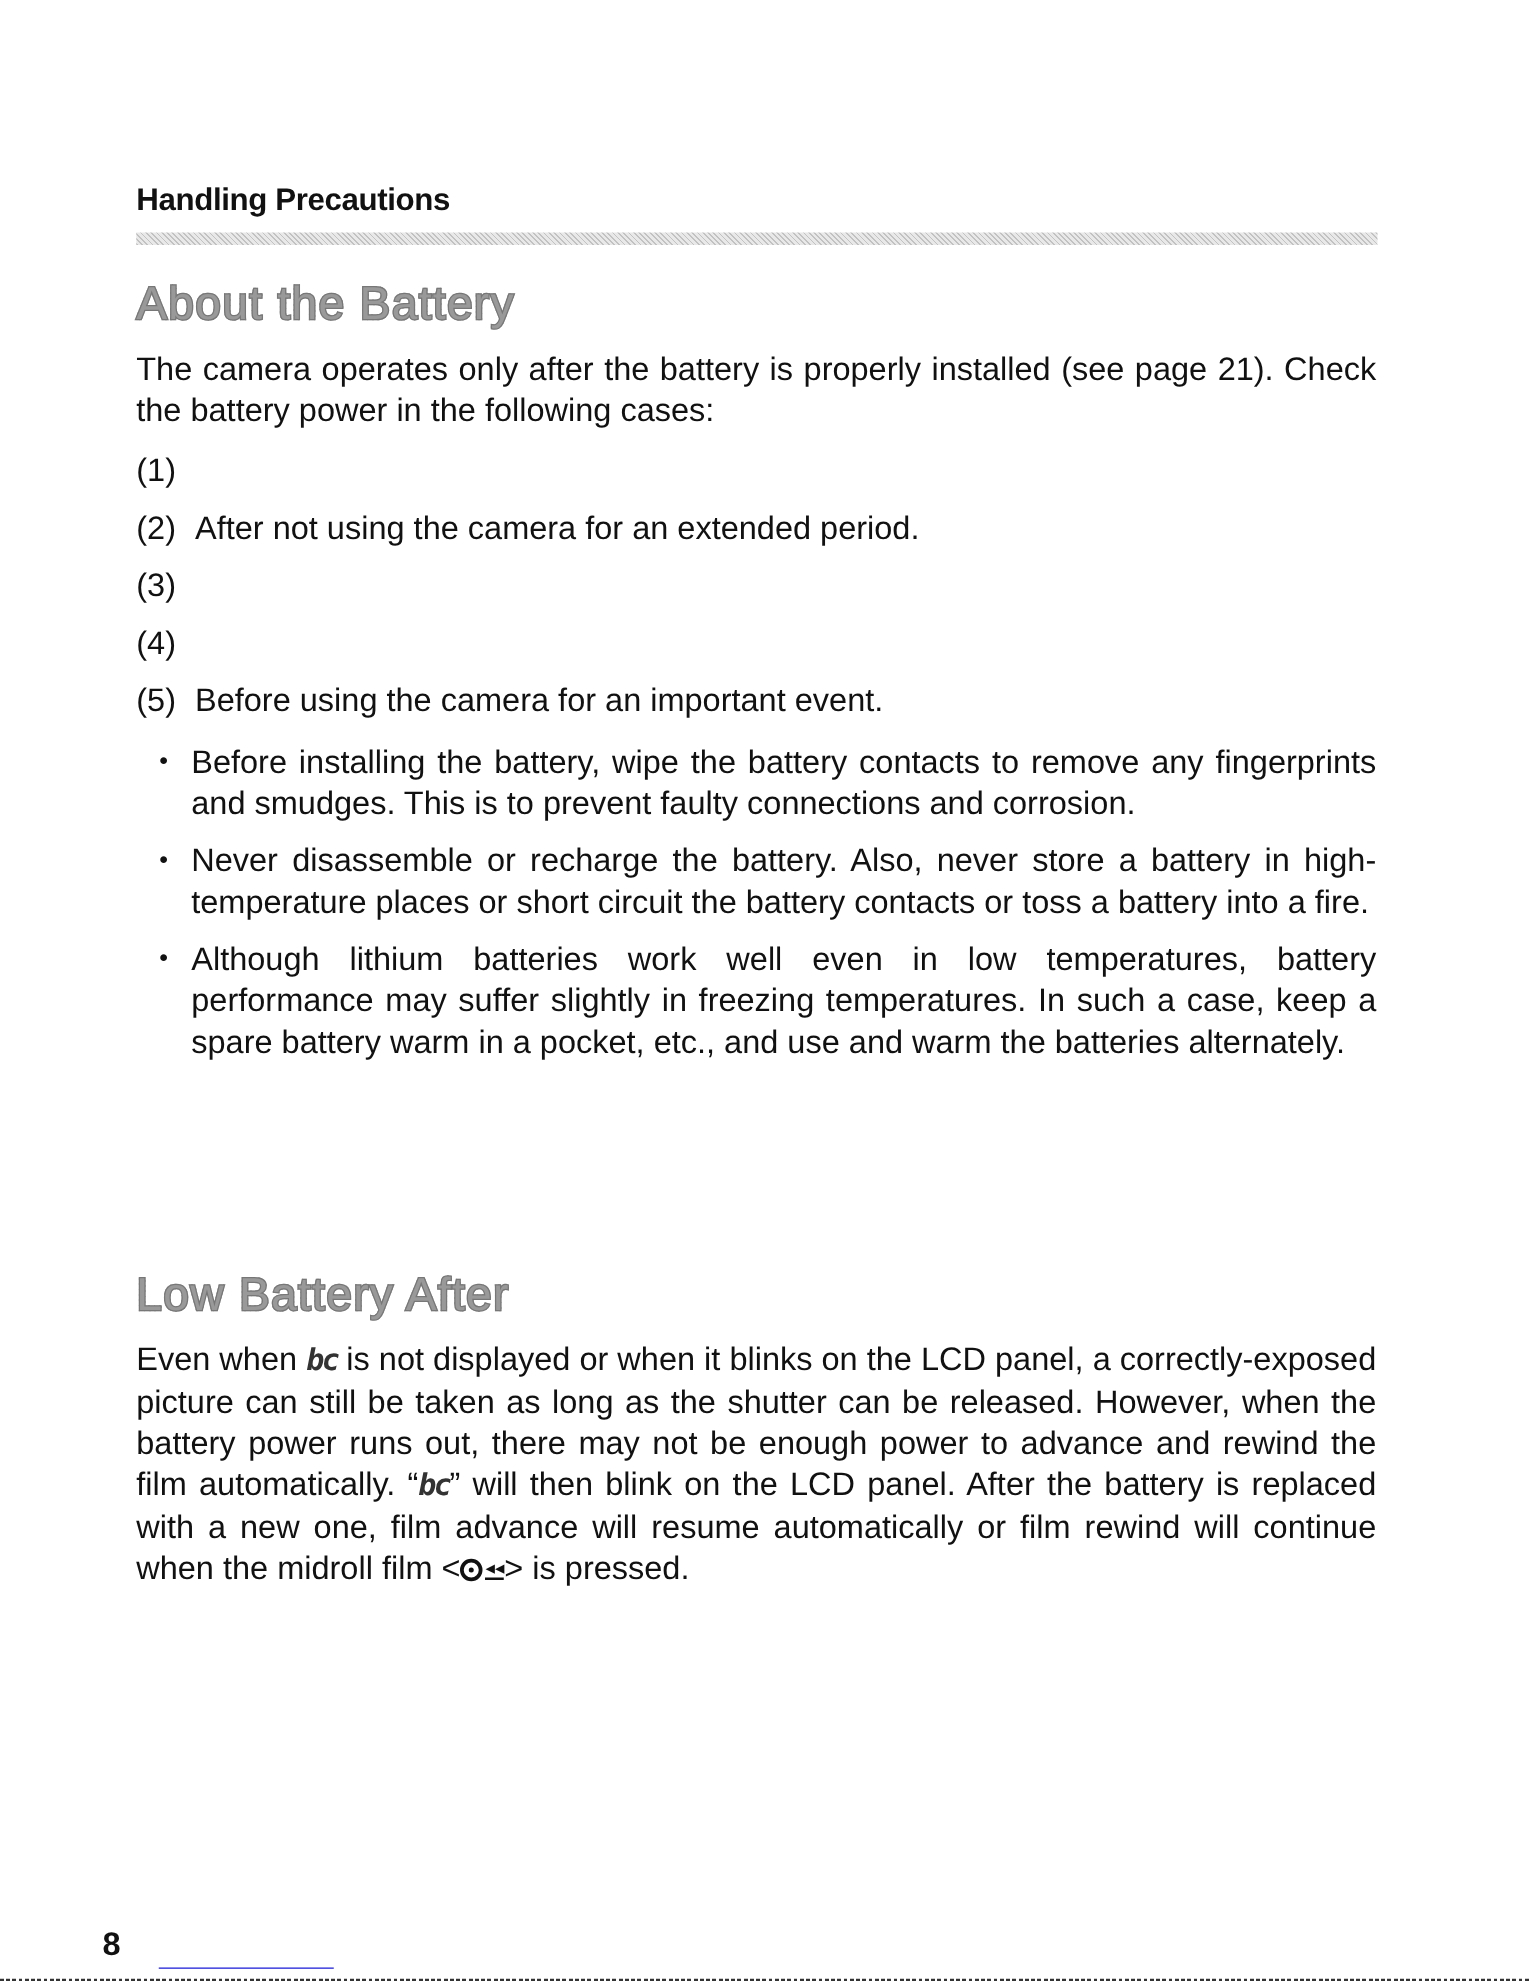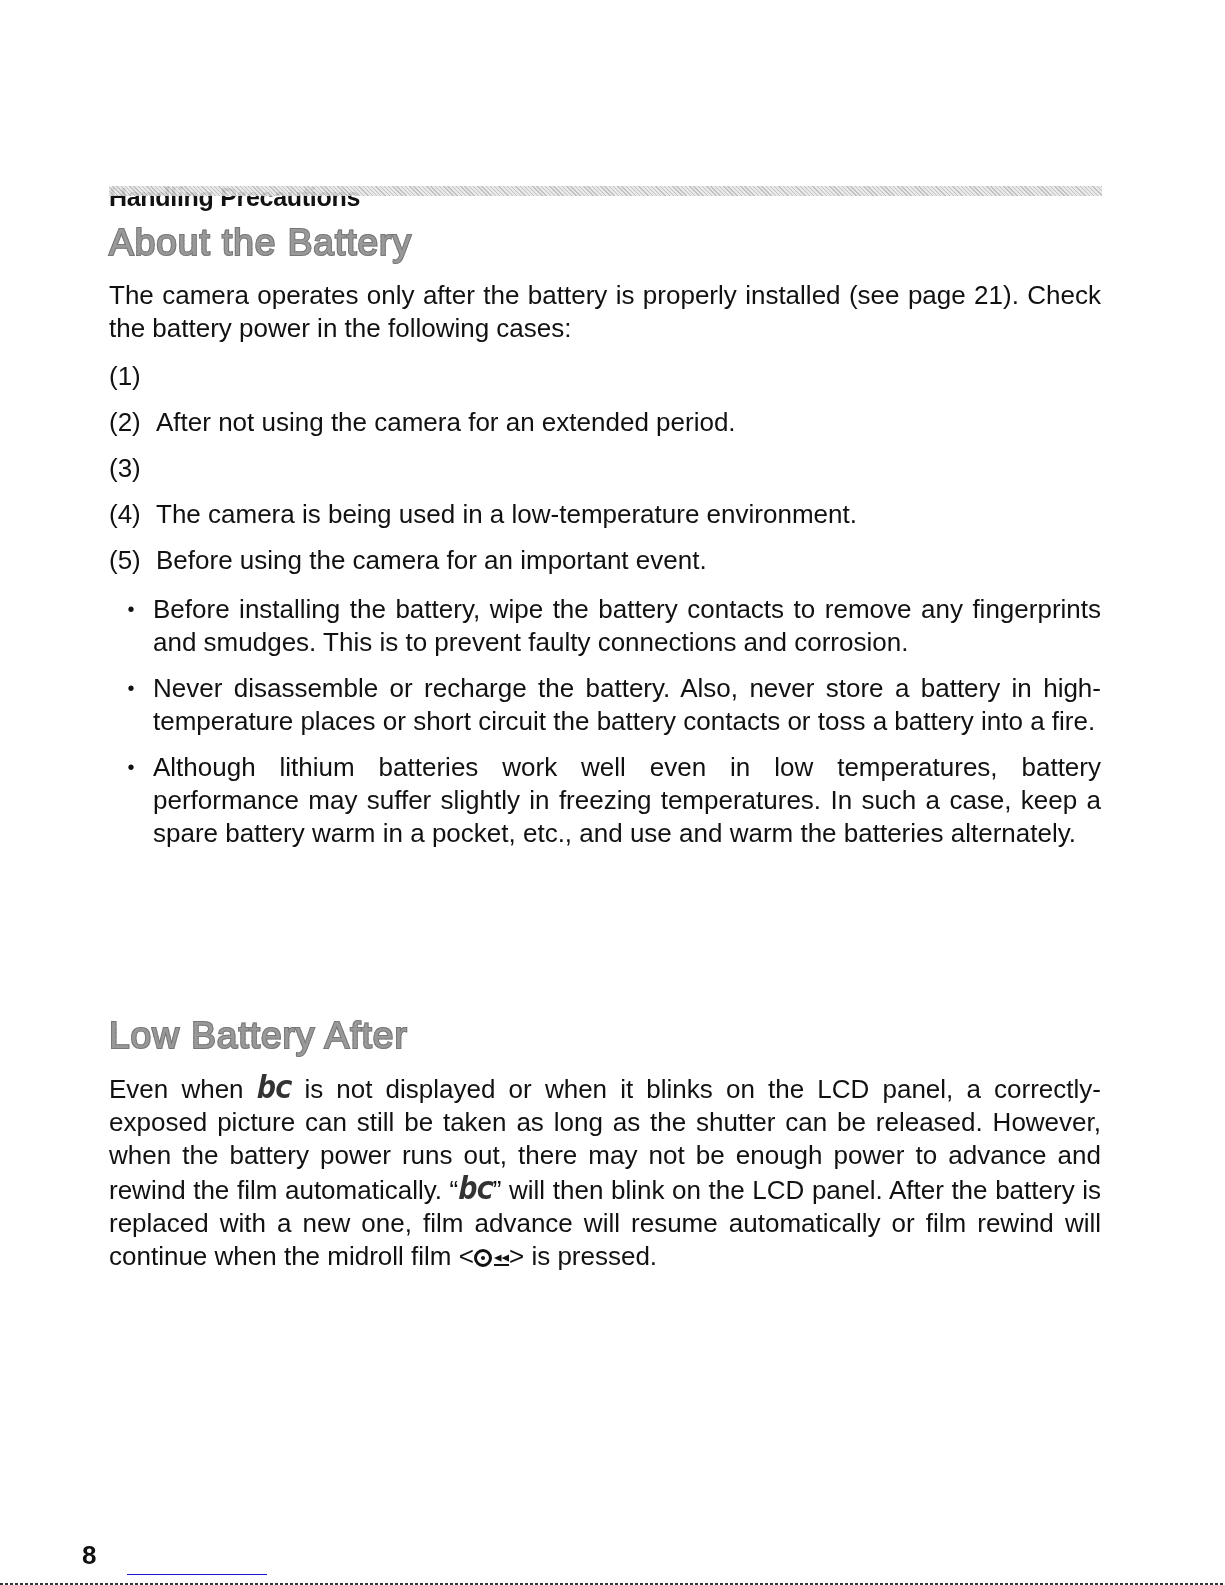--- a/index.html
+++ b/index.html
@@ -1,39 +1,39 @@
 <!DOCTYPE html>
 <html><head>
 <meta charset="utf-8">
 <style>
   html, body { margin: 0; padding: 0; background: #ffffff; }
   body { width: 1225px; height: 1585px; position: relative; overflow: hidden;
          font-family: "Liberation Sans", sans-serif; color: #111; }
-  .section-header { position: absolute; left: 109px; top: 146px; font-size: 25px; font-weight: bold; letter-spacing: -0.3px; margin-top: 37px; }
+  .section-header { position: absolute; left: 109px; top: 146px; font-size: 25px; font-weight: bold; letter-spacing: -0.3px; }
   .header-rule { position: absolute; left: 109px; top: 186px; width: 993px; height: 10px;
     background: repeating-linear-gradient(45deg, #bbb 0 1px, #e6e6e6 1px 3px); opacity: 0.9; }
   .heading { position: absolute; left: 109px; font-size: 37px; color: #ffffff;
     -webkit-text-stroke: 2px #777; paint-order: stroke fill; letter-spacing: 1px;
     text-shadow: 0 0 0 #999; text-align: right; }
   .heading span { background: repeating-linear-gradient(45deg,#888 0 1px,#cfcfcf 1px 3px);
     -webkit-background-clip: text; background-clip: text; color: transparent; }
   .h1 { top: 222px; }
   .h2 { top: 1015px; }
   .para { position: absolute; left: 109px; width: 992px; font-size: 26px; line-height: 33px;
     text-align: justify; }
   .p1 { top: 279px; }
   .list { position: absolute; left: 109px; width: 992px; font-size: 26px; }
   .list-item { display: flex; height: 46px; line-height: 33px; }
   .num { width: 47px; flex: none; }
   .bullets { position: absolute; left: 109px; width: 992px; font-size: 26px; }
   .bullet-item { display: flex; line-height: 33px; margin-bottom: 13px; }
   .dot { width: 44px; flex: none; text-align: center; font-size: 20px; }
   .bullet-text { flex: 1; text-align: justify; }
   .lcd { font-style: italic; font-family: "DejaVu Sans Mono", monospace; font-weight: bold;
-    font-size: 32px; letter-spacing: -2px; color: #333; }
+    font-size: 24px; letter-spacing: -2px; color: #333; }
   .btn-icon { display: inline-flex; align-items: center; vertical-align: middle; gap: 2px; }
   .circle { width: 18px; height: 18px; border: 3px solid #111; border-radius: 50%;
     position: relative; box-sizing: border-box; }
   .circle::after { content: ""; position: absolute; left: 4px; top: 4px; width: 4px; height: 4px;
     background: #111; border-radius: 50%; }
   .rew { font-size: 15px; border-bottom: 2px solid #111; line-height: 14px; }
   .page-number { position: absolute; left: 82px; top: 1540px; font-size: 26px; font-weight: bold; }
   .blue-line { position: absolute; left: 127px; top: 1574px; width: 140px; height: 1px; background: #1a1ad8; }
   .bottom-rule { position: absolute; left: 0; top: 1583px; width: 1225px; height: 2px;
     background: repeating-linear-gradient(90deg,#333 0 3px,#fff 3px 5px); }
@@ -53,21 +53,20 @@
     </div>
   <div class="list-item">
       <span class="num">(2)</span>
       <span>After not using the camera for an extended period.</span>
     </div>
   <div class="list-item">
       <span class="num">(3)</span>
     </div>
   <div class="list-item">
       <span class="num">(4)</span>
-      <span>The camera is being used in a low-temperature environment.</span>
     </div>
   <div class="list-item">
       <span class="num">(5)</span>
       <span>Before using the camera for an important event.</span>
     </div>
 </div>
 
 <div class="bullets" style="top:593px">
   <div class="bullet-item">
       <span class="dot">•</span>

